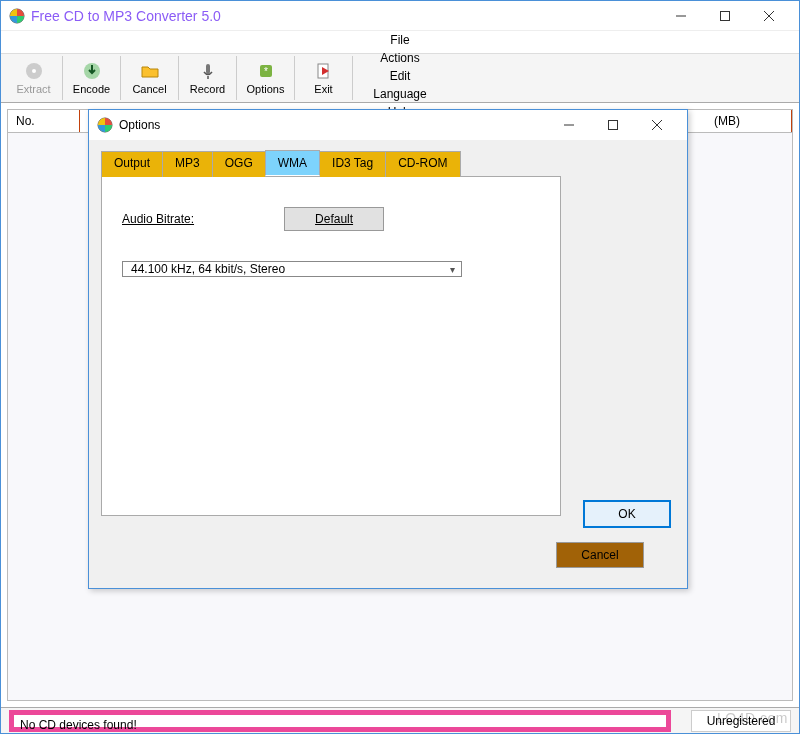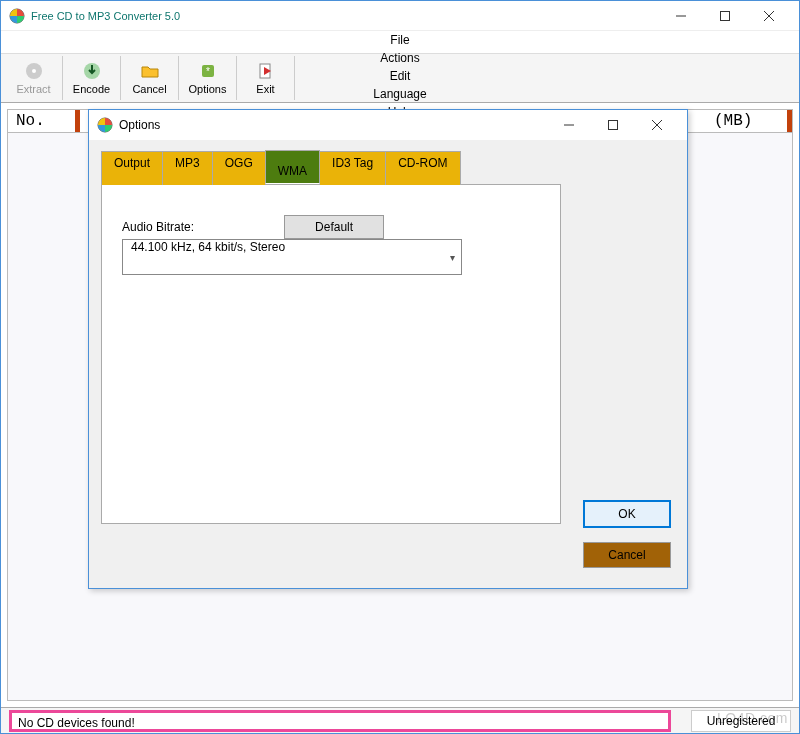--- a/index.html
+++ b/index.html
@@ -28,22 +28,22 @@
       padding: 0 8px;
       border-bottom: 1px solid #eee;
     }
     .titlebar-icon {
       width: 16px;
       height: 16px;
       margin-right: 6px;
     }
     .titlebar-title {
       flex: 1;
-      font-size: 11px;
-      color: #0f766e;
+      font-size: 14px;
+      color: #8b5cf6;
     }
     .win-controls {
       display: flex;
       gap: 0;
     }
     .win-btn {
       width: 44px;
       height: 28px;
       display: flex;
       align-items: center;
@@ -96,45 +96,44 @@
     }
     .table-header {
       background: #fff;
       border: 1px solid #bbb;
       height: 24px;
       display: flex;
       align-items: center;
     }
     .th {
       padding: 3px 8px;
-      border-right: 5px solid #c2410c;
-      font-size: 16px;
+      border-right: 1px solid #c2410c;
+      font-size: 12px;
       height: 100%;
       display: flex;
       align-items: center;
-      font-family: Liberation Mono, monospace;
     }
     .th-no { width: 72px; }
     .th-mb { width: 86px; margin-left: auto; }
     .table-body {
       border: 1px solid #bbb;
       border-top: none;
       height: calc(100% - 24px);
       background: #f8f8fb;
     }
     .statusbar {
       height: 26px;
       border-top: 1px solid #aaa;
       display: flex;
       align-items: center;
       padding: 0 8px;
       font-size: 12px;
       background: #f5f5f5;
     }
-    .statusbar .left { flex: 1; border: 3px solid #ec4899; padding: 3px 6px; margin-right: 20px; height: 22px; background: #fff;}
+    .statusbar .left { flex: 1; border: 5px solid #ec4899; padding: 3px 6px; margin-right: 20px; height: 22px; background: #fff;}
     .statusbar .right { border: 1px solid #ccc; padding: 3px 6px; width: 100px; text-align: center; height: 22px; background: #fff;}
 
     
     .dialog {
       position: absolute;
       left: 88px;
       top: 109px;
       width: 600px;
       height: 480px;
       background: #f0f0f0;
@@ -165,56 +164,58 @@
     .tab {
       padding: 4px 12px;
       border: 1px solid #aaa;
       border-bottom: none;
       background: #eab308;
       margin-right: -1px;
       position: relative;
       top: 1px;
     }
     .tab.active {
-      background: #4d7c0f;
+      background: #7dd3fc;
       z-index: 2;
       border-bottom: 1px solid #fff;
       top: 0;
-      padding-top: 13px;
+      padding-top: 5px;
       padding-bottom: 5px;
       text-align: center;
     }
     .tab-panel {
       border: 1px solid #aaa;
       background: #fff;
       width: 460px;
       height: 340px;
       padding: 30px 20px;
     }
     .bitrate-row {
       display: flex;
       align-items: center;
       gap: 90px;
+      margin-bottom: 30px;
+      text-decoration: underline;
     }
     .bitrate-label {
       font-size: 12px;
     }
     .default-btn {
       padding: 4px 30px;
       background: #e1e1e1;
       border: 1px solid #999;
       font-size: 12px;
     }
     .dropdown {
       width: 340px;
-      height: 36px;
+      height: 16px;
       border: 1px solid #888;
       background: #fff;
       display: flex;
-      align-items: flex-start;
+      align-items: flex-end;
       padding: 0 8px;
       font-size: 12px;
       position: relative;
     }
     .dropdown-arrow {
       position: absolute;
       right: 6px;
       top: 50%;
       transform: translateY(-50%);
       color: #555;
@@ -232,20 +233,21 @@
       width: 88px;
       padding: 5px 0;
       text-align: center;
       font-size: 12px;
       background: #a16207;
       border: 1px solid #999;
     }
     .btn.primary {
       border: 2px solid #0078d7;
       background: #e5f1fb;
+      margin-left: 27px;
     }
     .watermark {
       position: absolute;
       right: 12px;
       bottom: 8px;
       font-size: 14px;
       color: rgba(0,0,0,0.22);
       z-index: 50;
       letter-spacing: 0.5px;
       pointer-events: none;
@@ -311,20 +313,27 @@
       <span>Encode</span>
     </div>
     <div class="tool-btn">
       <span class="tool-icon"><svg viewBox="0 0 20 20">
             <path d="M2 6 L2 16 L18 16 L18 8 L10 8 L8 6 Z" fill="#fbc02d" stroke="#b8860b"></path>
           </svg></span>
       <span>Cancel</span>
     </div>
     <div class="tool-btn">
       <span class="tool-icon"><svg viewBox="0 0 20 20">
+            <rect x="8" y="3" width="4" height="10" rx="2" fill="#777"></rect>
+            <path d="M6 11 Q10 16 14 11 M10 15 L10 18" stroke="#555" fill="none" stroke-width="1.5"></path>
+          </svg></span>
+      <span>Record</span>
+    </div>
+    <div class="tool-btn">
+      <span class="tool-icon"><svg viewBox="0 0 20 20">
             <rect x="4" y="4" width="12" height="12" rx="2" fill="#7cb342"></rect>
             <text x="10" y="14" font-size="10" fill="#fff" text-anchor="middle">*</text>
           </svg></span>
       <span>Options</span>
     </div>
     <div class="tool-btn">
       <span class="tool-icon"><svg viewBox="0 0 20 20">
             <rect x="4" y="3" width="10" height="14" fill="#fff" stroke="#888"></rect>
             <path d="M8 6 L15 10 L8 14 Z" fill="#d32f2f"></path>
           </svg></span>

